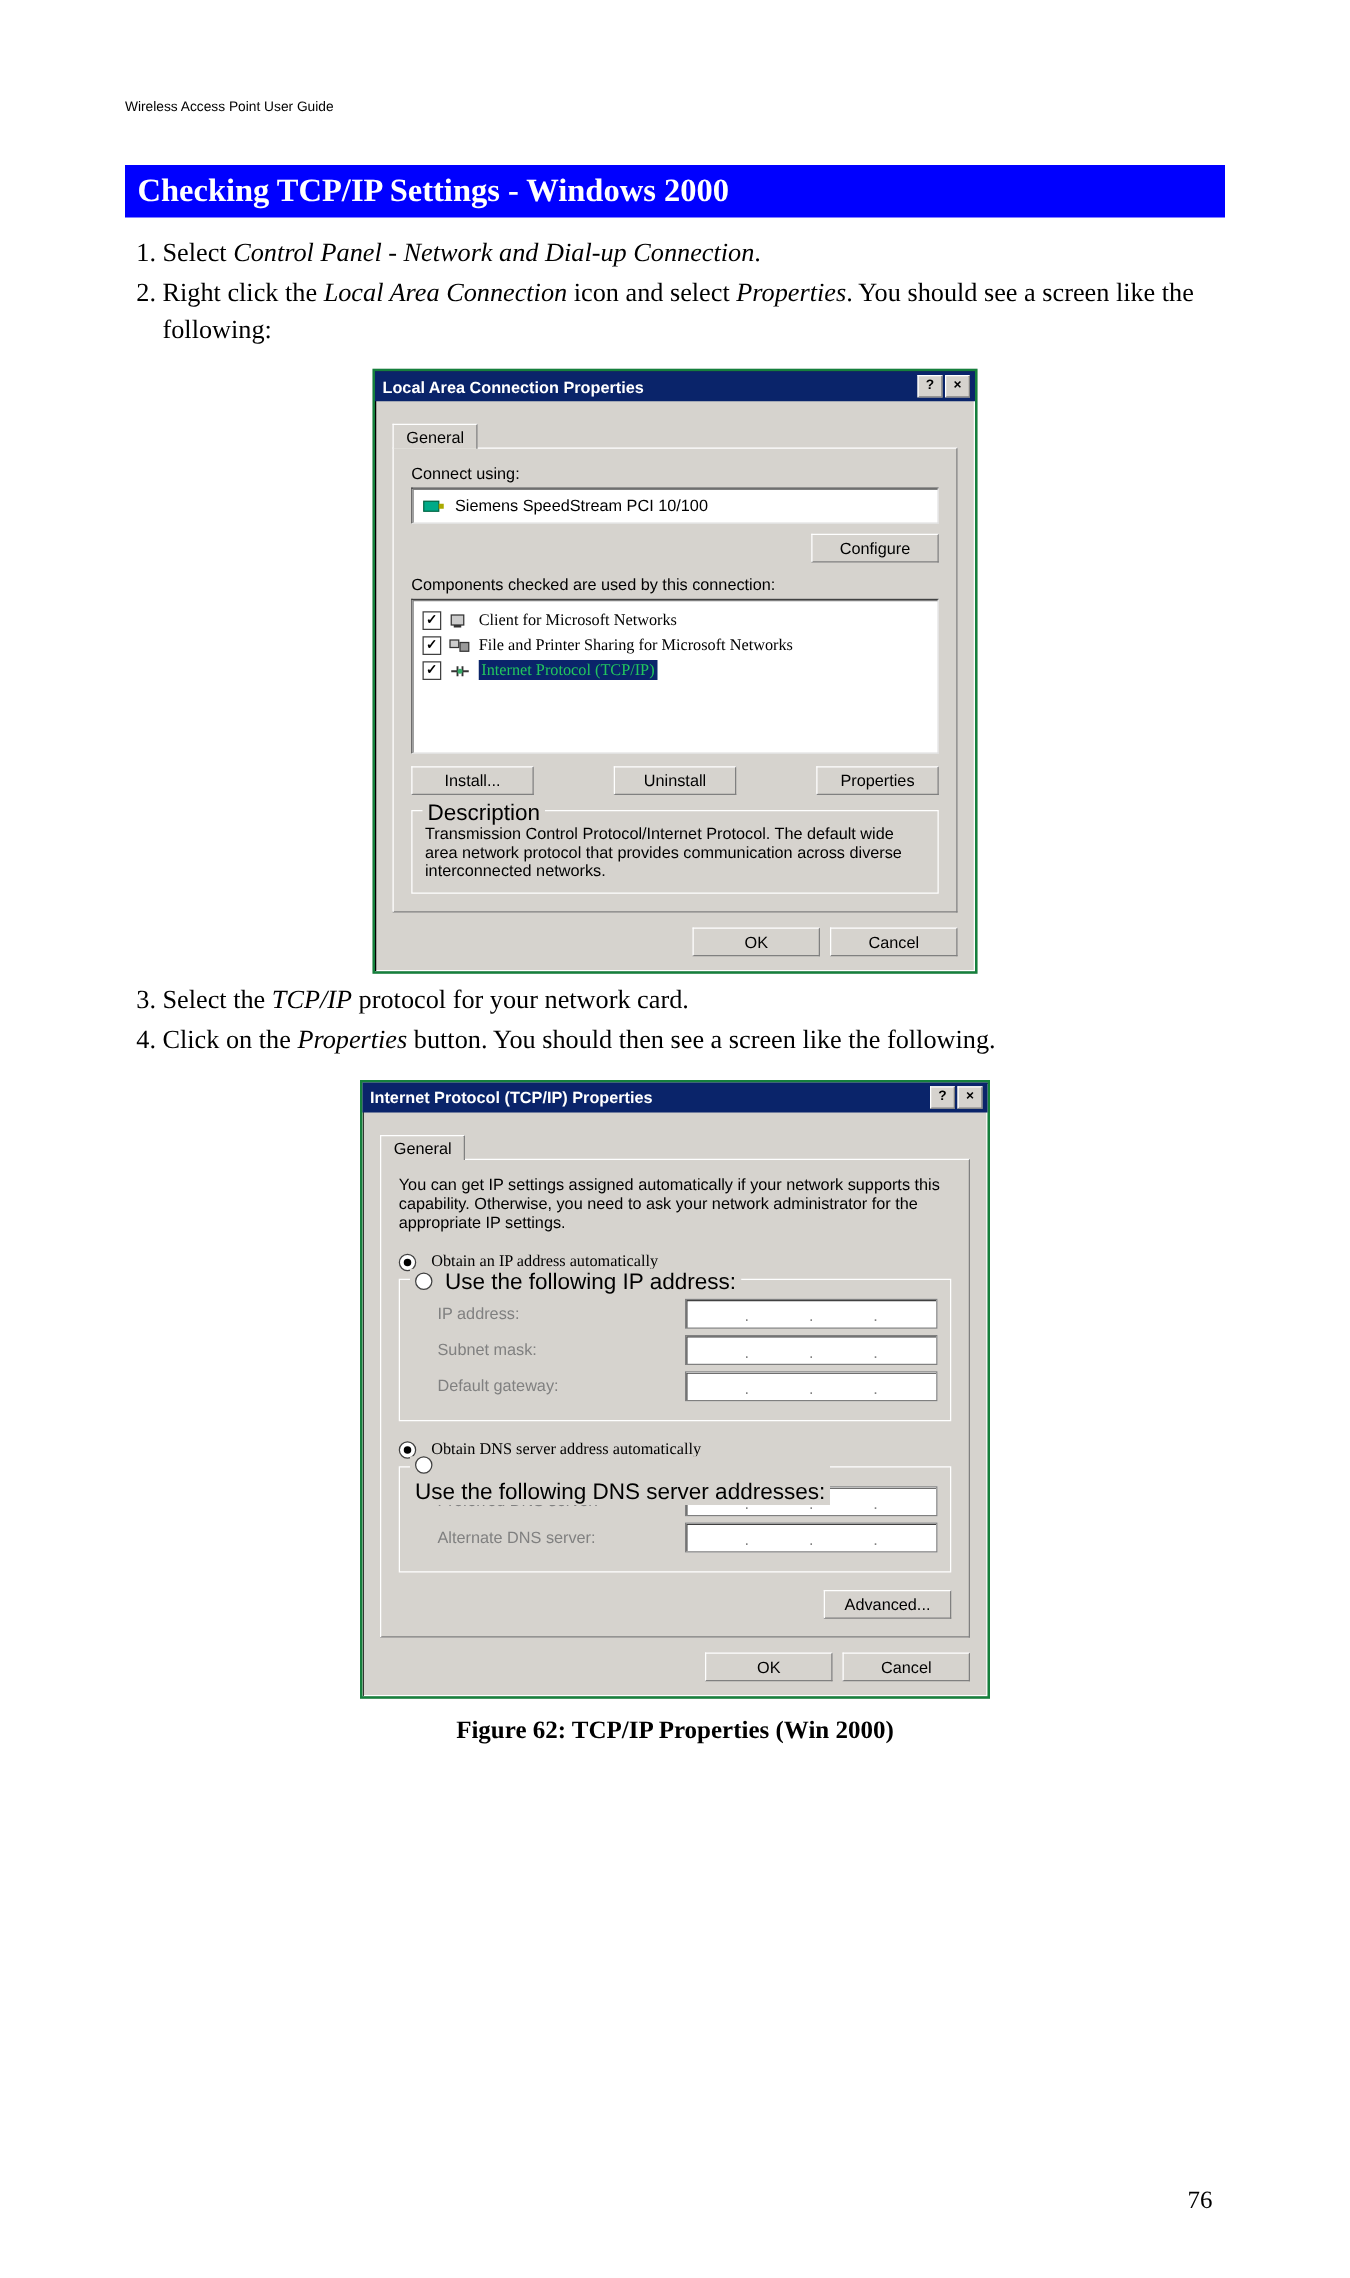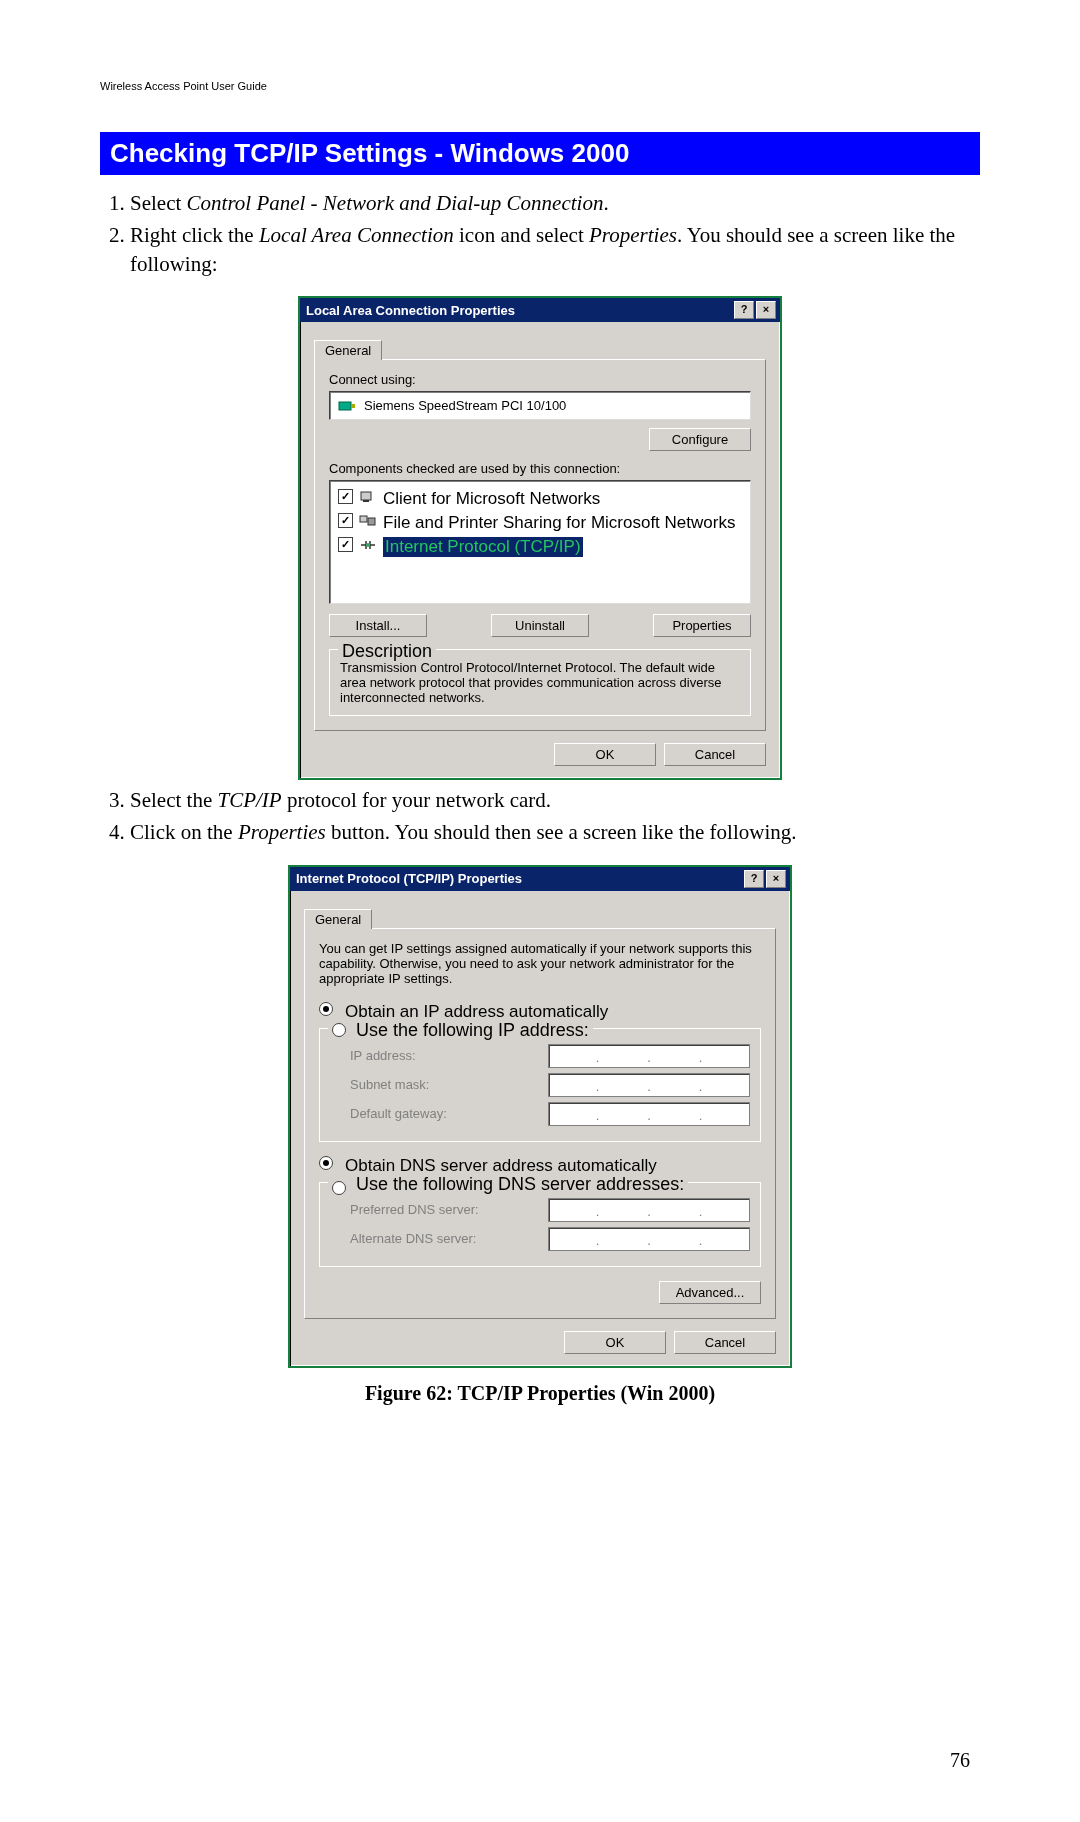--- a/index.html
+++ b/index.html
@@ -17,21 +17,21 @@
     box-sizing: border-box;
   }
   .header-running {
     font-family: Arial, Helvetica, sans-serif;
     font-size: 11px;
     margin-bottom: 40px;
   }
   .section-heading {
     background: #0000ff;
     color: #fff;
-    font-family: Liberation Sans, sans-serif;
+    font-family: Liberation Serif, serif;
     font-weight: bold;
     font-size: 26px;
     padding: 6px 10px;
     margin-bottom: 14px;
   }
   .body-text ol {
     margin: 0 0 0 30px;
     padding: 0;
   }
   .body-text li {
@@ -160,24 +160,25 @@
   .groupbox-title {
     position: absolute;
     top: -9px;
     left: 8px;
     background: #d6d3ce;
     padding: 0 4px;
     font-size: 18px;
   }
   .chk-row {
     display: flex;
-    align-items: flex-start;
+    align-items: flex-end;
     gap: 6px;
     padding: 2px 0;
-    font-size: 17px;
+    font-size: 13px;
+    font-family: Liberation Serif, serif;
   }
   .chk {
     width: 13px; height: 13px;
     background: #fff;
     border: 1px solid #404040;
     display: inline-flex;
     align-items: center;
     justify-content: center;
     font-size: 11px;
     line-height: 11px;
@@ -412,21 +413,21 @@
               </div>
             </div>
           </div>
 
           <div class="chk-row" style="margin-top:12px;">
             <span class="radio sel"></span>
             <span>Obtain DNS server address automatically</span>
           </div>
 
           <div class="groupbox" style="margin-top:4px;">
-            <div class="groupbox-title" style="display:flex; align-items:flex-end; gap:4px;">
+            <div class="groupbox-title" style="display:flex; align-items:flex-start; gap:4px;flex-direction:column;">
               <span class="radio"></span>
               <span>Use the following DNS server addresses:</span>
             </div>
             <div class="form-row">
               <span class="lbl muted">Preferred DNS server:</span>
               <div class="ip-field">
                 <span class="ip-seg"></span>
                   <span class="ip-sep">.</span>
                   <span class="ip-seg"></span>
                   <span class="ip-sep">.</span>

